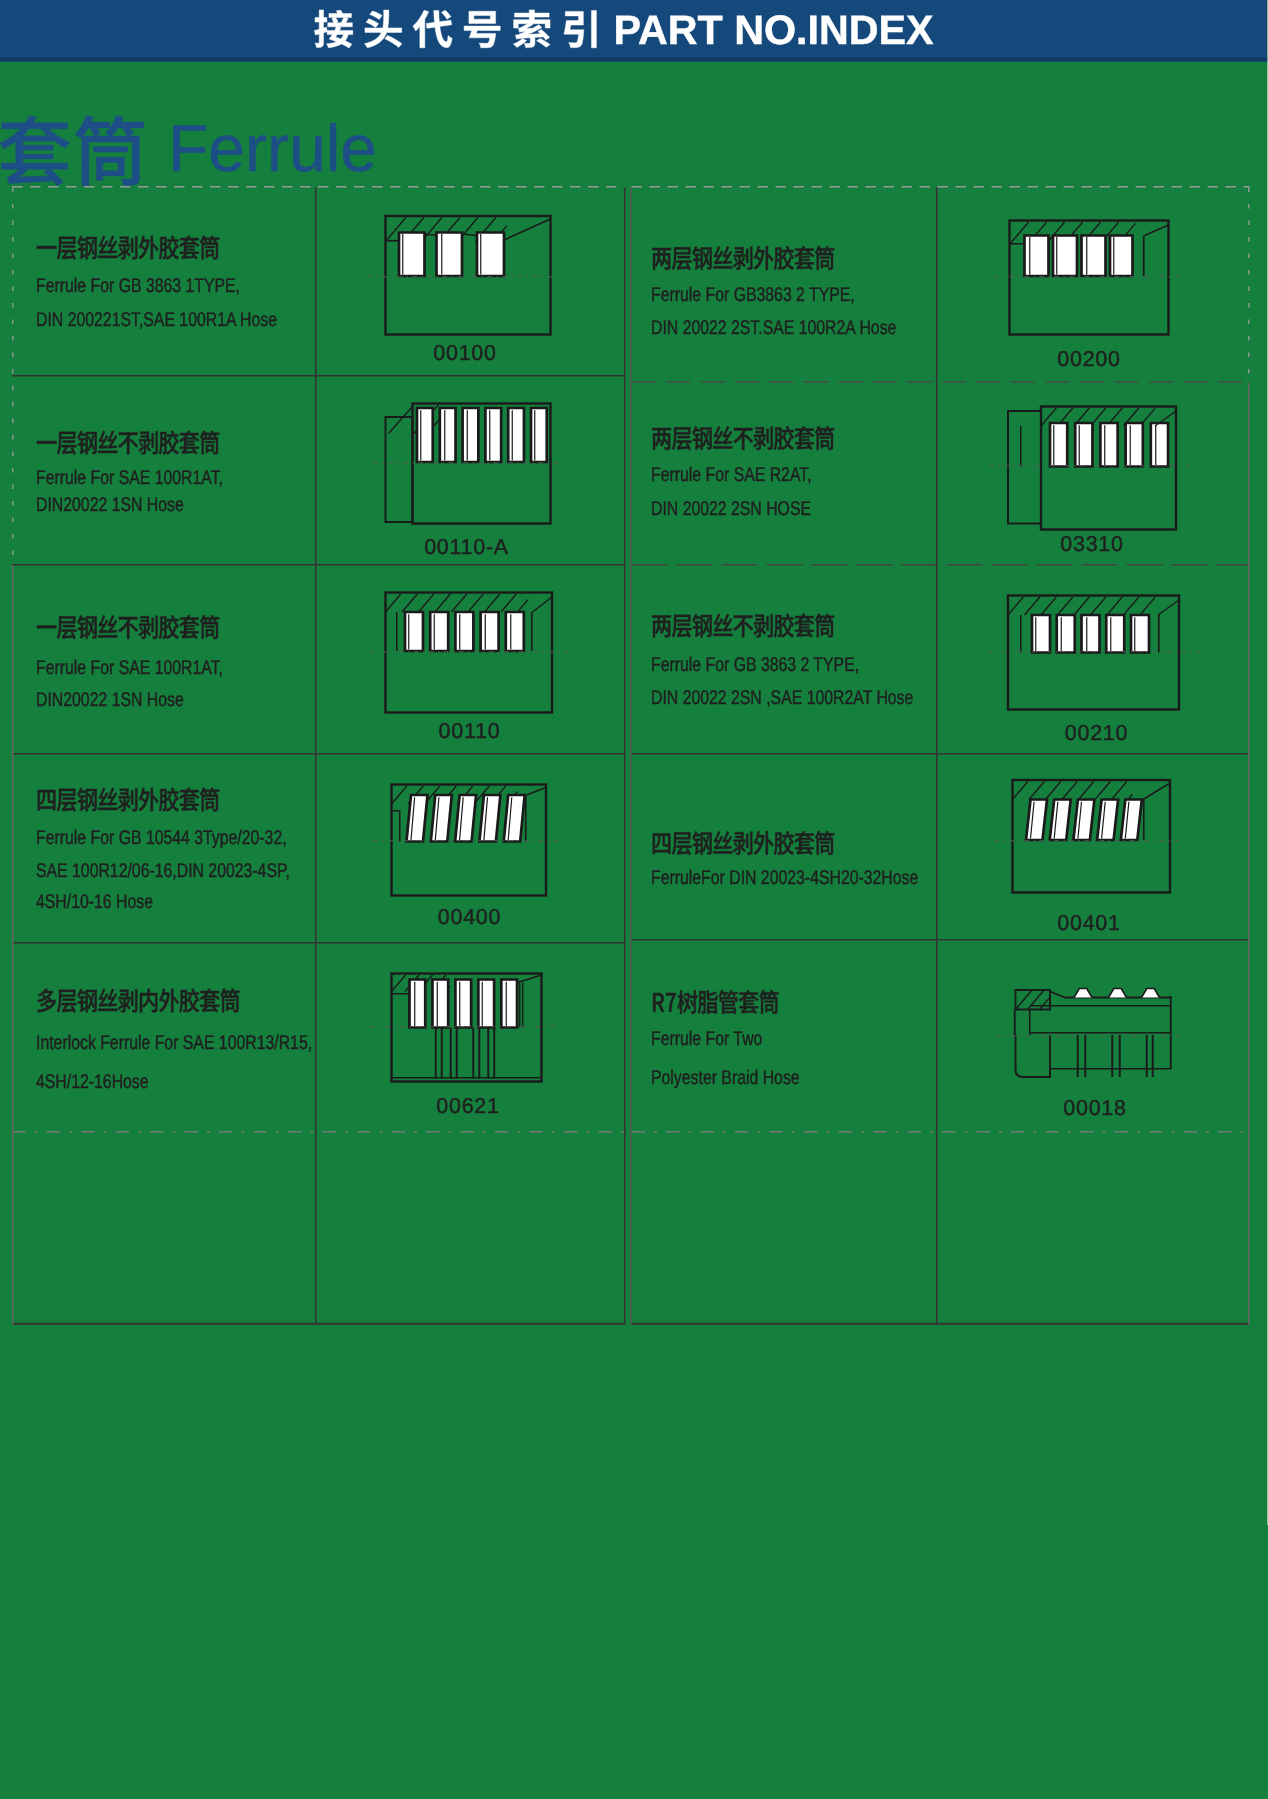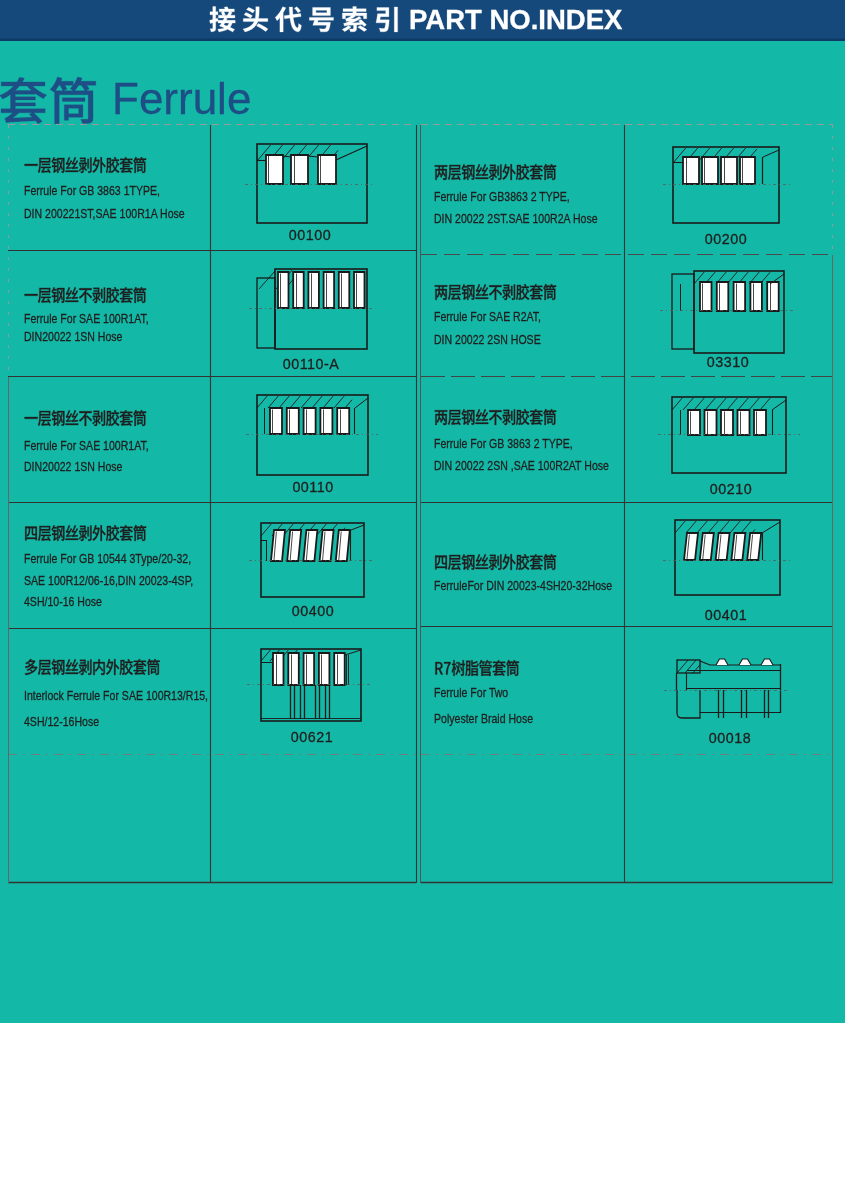--- a/index.html
+++ b/index.html
@@ -1,14 +1,14 @@
 <!DOCTYPE html>
 <html><head><meta charset="utf-8"><title>Ferrule</title><style>
 html,body{margin:0;padding:0;background:#fff}
-#page{position:relative;width:845px;height:1023px;background:#14b8a6;overflow:hidden;font-family:"Liberation Sans",sans-serif}
+#page{position:relative;width:845px;height:1199px;background:#15803d;overflow:hidden;font-family:"Liberation Sans",sans-serif}
 </style></head><body>
 <div id="page">
 <svg width="845" height="1199" viewBox="0 0 845 1199">
 
 <rect x="0" y="0" width="845" height="41" fill="#15497b"></rect>
 <rect x="0" y="38.5" width="845" height="2.5" fill="#0d3a66"></rect>
 
 <path d="M212.8 6.6V11.7H210V14.7H212.8V19.5C211.6 19.8 210.5 20.1 209.6 20.3L210.3 23.4L212.8 22.7V28.3C212.8 28.7 212.6 28.8 212.3 28.8C212 28.8 211.1 28.8 210.1 28.7C210.5 29.6 210.9 31 211 31.7C212.6 31.8 213.8 31.6 214.6 31.1C215.5 30.6 215.7 29.8 215.7 28.3V21.8L218.1 21.1L217.7 18.2L215.7 18.7V14.7H217.9V11.7H215.7V6.6ZM223.8 11.7H229.1C228.7 12.8 228 14.2 227.4 15.2H223.8L225.3 14.6C225 13.8 224.4 12.6 223.8 11.7ZM224.2 7.2C224.5 7.7 224.8 8.4 225 9H219.3V11.7H223L221.2 12.4C221.7 13.2 222.2 14.4 222.5 15.2H218.5V17.9H224.2C223.9 18.7 223.5 19.5 223.1 20.3H218.1V23H221.5C220.8 24.2 220.1 25.2 219.4 26C221 26.5 222.7 27.2 224.4 27.9C222.7 28.6 220.5 29 217.7 29.2C218.2 29.8 218.7 31 218.9 31.9C222.7 31.3 225.6 30.6 227.7 29.3C229.7 30.2 231.4 31.2 232.6 32L234.6 29.5C233.4 28.8 231.9 28 230.1 27.2C231.1 26.1 231.7 24.7 232.2 23H235.2V20.3H226.4C226.7 19.7 227 19 227.3 18.4L225.1 17.9H234.9V15.2H230.5C231 14.4 231.6 13.4 232.1 12.4L229.8 11.7H234.3V9H228.4C228.1 8.3 227.6 7.5 227.2 6.8ZM229 23C228.5 24.2 228 25.2 227.2 26C226.1 25.6 224.9 25.1 223.8 24.7L224.8 23Z M256.6 25.9C260.1 27.5 263.8 29.8 265.8 31.6L267.9 29.1C265.8 27.3 261.9 25.1 258.3 23.6ZM246.5 9.7C248.7 10.5 251.5 11.9 252.8 13L254.7 10.4C253.3 9.3 250.4 8 248.3 7.4ZM244.1 14.8C246.3 15.7 249 17.2 250.4 18.3L252.4 15.8C251 14.7 248.1 13.3 245.9 12.5ZM243.3 18.6V21.6H254.2C252.6 25.1 249.5 27.6 243 29.1C243.7 29.9 244.5 31 244.9 31.9C252.6 29.9 256.1 26.4 257.8 21.6H267.8V18.6H258.5C259.2 15.2 259.2 11.2 259.2 6.7H255.8C255.8 11.4 255.9 15.4 255.2 18.6Z M294.3 8.3C295.7 9.6 297.4 11.5 298 12.8L300.6 11.1C299.9 9.9 298.2 8 296.8 6.8ZM289.2 7C289.3 9.8 289.4 12.5 289.7 14.9L284.2 15.7L284.6 18.8L290 18.1C291 26.3 293.1 31.4 297.7 31.8C299.2 32 300.7 30.7 301.4 25.5C300.8 25.2 299.3 24.3 298.7 23.6C298.5 26.6 298.2 28 297.5 27.9C295.4 27.6 294 23.6 293.2 17.6L301.1 16.5L300.6 13.5L292.9 14.5C292.7 12.2 292.6 9.7 292.5 7ZM282.7 6.8C281 10.9 278.2 14.9 275.2 17.4C275.8 18.2 276.8 19.9 277.1 20.7C278 19.8 279 18.8 279.9 17.6V31.9H283.2V12.8C284.2 11.1 285.1 9.4 285.8 7.8Z M315.9 10.3H326.9V12.8H315.9ZM312.6 7.5V15.6H330.4V7.5ZM309.4 17.4V20.3H314.5C314 22 313.3 23.9 312.8 25.2H326.6C326.3 27.2 325.8 28.3 325.3 28.6C325 28.9 324.6 28.9 324 28.9C323.2 28.9 321.2 28.9 319.4 28.7C320 29.6 320.5 30.9 320.5 31.8C322.4 31.9 324.2 31.8 325.2 31.8C326.5 31.7 327.4 31.5 328.2 30.8C329.1 29.9 329.8 27.8 330.3 23.6C330.4 23.2 330.5 22.3 330.5 22.3H317.5L318.2 20.3H333.5V17.4Z M357.7 27.2C359.9 28.4 362.8 30.3 364.1 31.5L366.8 29.7C365.2 28.5 362.3 26.7 360.2 25.6ZM348.2 25.8C346.7 27.1 344.3 28.5 342.2 29.4C342.8 29.9 344 31 344.6 31.6C346.7 30.5 349.3 28.7 351.1 27ZM346.3 21.5C346.8 21.3 347.5 21.2 350.4 21C349 21.6 347.9 22.1 347.3 22.3C345.7 23 344.6 23.3 343.6 23.4C343.9 24.2 344.2 25.5 344.3 26.1C345.2 25.7 346.4 25.6 353.5 25.1V28.5C353.5 28.8 353.4 28.9 352.9 28.9C352.4 29 350.8 28.9 349.4 28.9C349.8 29.7 350.3 31 350.5 31.8C352.5 31.8 354 31.8 355.1 31.4C356.3 30.9 356.6 30.1 356.6 28.6V24.9L362.2 24.6C362.9 25.3 363.5 26 363.9 26.6L366.4 25C365.2 23.4 362.8 21.2 360.9 19.6L358.6 21L360.2 22.5L351.8 22.9C355.1 21.6 358.3 20.1 361.3 18.3L359.1 16.5C357.8 17.3 356.5 18.1 355.1 18.8L350.6 19C352.3 18.2 354 17.2 355.4 16.3L354.8 15.8H363.5V18.7H366.7V13.1H356.3V11.4H366.1V8.7H356.3V6.6H352.8V8.7H343V11.4H352.8V13.1H342.4V18.7H345.5V15.8H351.6C350 16.9 348.2 17.8 347.6 18.1C346.8 18.5 346.1 18.8 345.5 18.9C345.8 19.6 346.2 20.9 346.3 21.5Z M394.3 7V31.9H397.6V7ZM377.6 13.7C377.2 16.7 376.6 20.4 376 22.8H385.7C385.4 26.2 385 27.8 384.5 28.2C384.1 28.5 383.8 28.5 383.2 28.5C382.5 28.5 380.8 28.5 379.1 28.3C379.8 29.3 380.3 30.7 380.3 31.7C382 31.8 383.7 31.8 384.6 31.7C385.7 31.6 386.5 31.3 387.3 30.5C388.2 29.5 388.7 26.9 389.1 21.2C389.2 20.8 389.2 19.8 389.2 19.8H379.9L380.5 16.7H388.9V7.6H376.9V10.6H385.7V13.7Z" fill="#ffffff" stroke="#ffffff" stroke-width="0.3"></path>
 
 <text x="409" y="29" font-size="27.5" fill="#ffffff" font-weight="bold" stroke="#ffffff" stroke-width="0.3" text-anchor="start" font-family="Liberation Sans, sans-serif">PART NO.INDEX</text>

